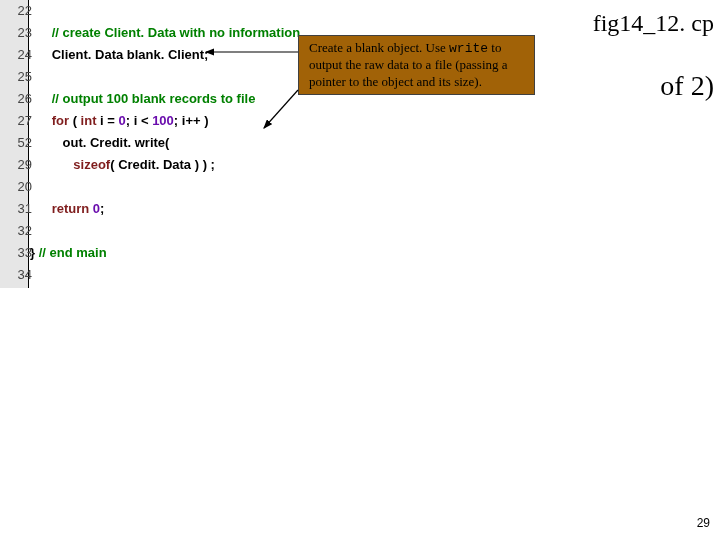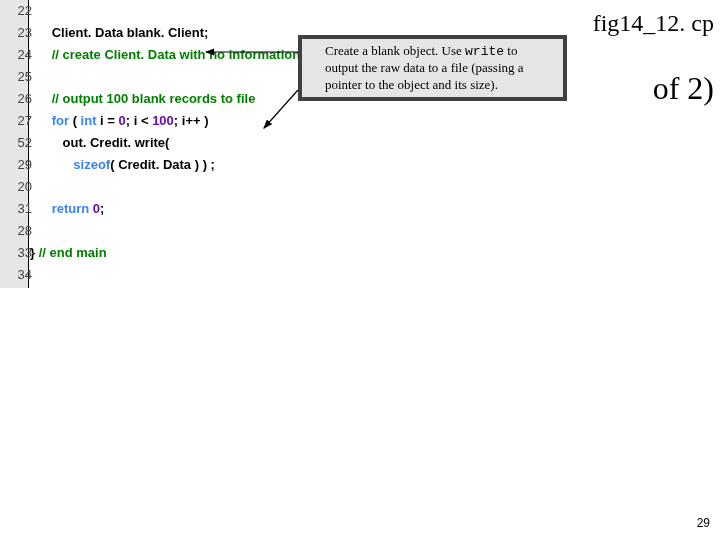--- a/index.html
+++ b/index.html
@@ -43,48 +43,48 @@
   }
   .code-line {
     height: 22px;
     line-height: 22px;
     font-size: 13px;
     white-space: pre;
     font-weight: bold;
   }
   .c-green  { color: #008000; }
   .c-black  { color: #000;    }
-  .c-blue   { color: #3b82f6; }
+  .c-blue   { color: #7f1d1d; }
   .c-purple { color: #6a0dad; }
 
   .header-right {
     position: absolute;
     top: 10px;
     right: 6px;
     font-family: "Times New Roman", serif;
     font-size: 24px;
     color: #000;
     margin-left: 17px;
   }
   .subheader-right {
     position: absolute;
     top: 70px;
     right: 6px;
     font-family: "Times New Roman", serif;
-    font-size: 32px;
+    font-size: 28px;
     color: #000;
   }
   .callout {
     position: absolute;
     left: 298px;
     top: 35px;
     width: 215px;
-    border: 4px solid #404040;
-    background: #e5e5e5;
-    padding: 4px 23px;
+    border: 1px solid #404040;
+    background: #a16207;
+    padding: 4px 10px;
     font-family: "Times New Roman", serif;
     font-size: 13px;
     line-height: 1.25;
   }
   .callout .mono {
     font-family: "Courier New", monospace;
     font-size: 13px;
   }
   .pagenum {
     position: absolute;
@@ -111,31 +111,31 @@
   <div class="ln">22</div>
   <div class="ln">23</div>
   <div class="ln">24</div>
   <div class="ln">25</div>
   <div class="ln">26</div>
   <div class="ln">27</div>
   <div class="ln">52</div>
   <div class="ln">29</div>
   <div class="ln">20</div>
   <div class="ln">31</div>
-  <div class="ln">28</div>
+  <div class="ln">32</div>
   <div class="ln">33</div>
   <div class="ln">34</div>
 </div>
 
 <div class="code-area">
   <div class="code-line"></div>
 
+  <div class="code-line"><span>      </span><span class="c-green">// create Client. Data with no information</span></div>
+
   <div class="code-line"><span>      </span><span class="c-black">Client. Data blank. Client;</span></div>
-
-  <div class="code-line"><span>      </span><span class="c-green">// create Client. Data with no information</span></div>
 
   <div class="code-line"></div>
 
   <div class="code-line"><span>      </span><span class="c-green">// output 100 blank records to file</span></div>
 
   <div class="code-line"><span>      </span><span class="c-blue">for</span><span class="c-black"> ( </span><span class="c-blue">int</span><span class="c-black"> i = </span><span class="c-purple">0</span><span class="c-black">; i &lt; </span><span class="c-purple">100</span><span class="c-black">; i++ )</span></div>
 
   <div class="code-line"><span>         </span><span class="c-black">out. Credit. write(</span></div>
 
 

